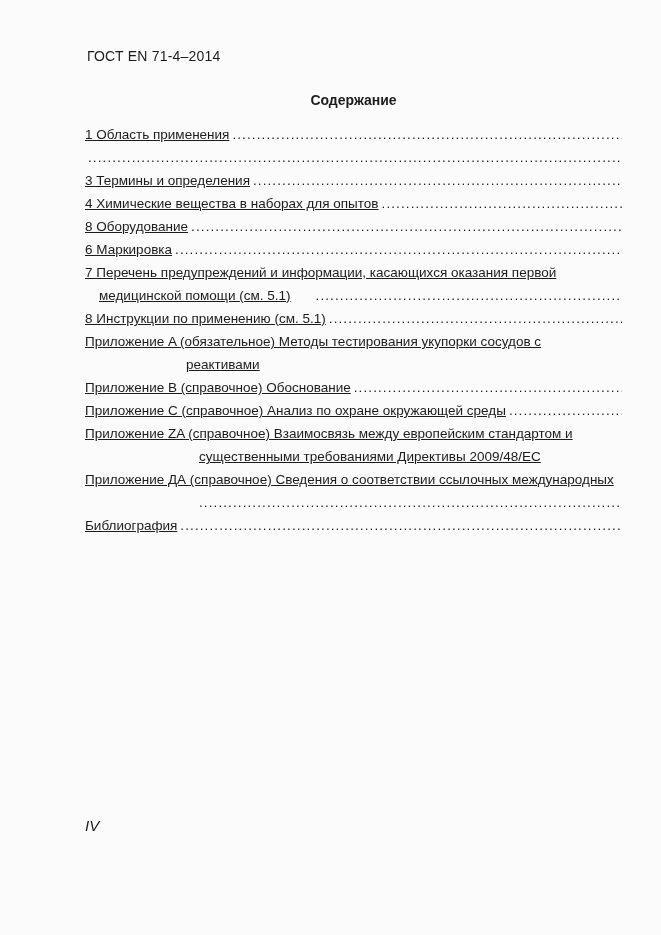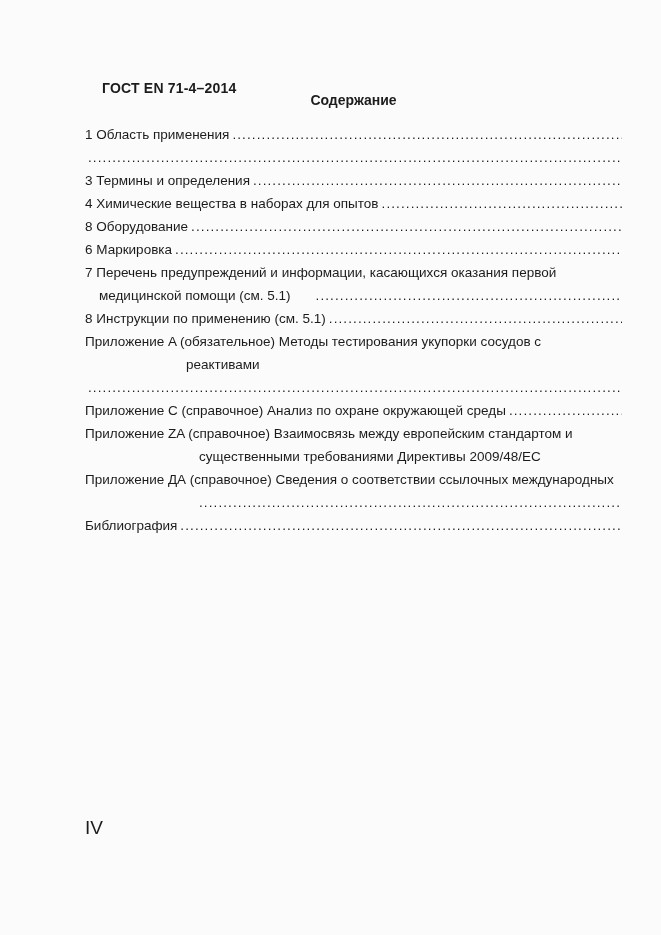--- a/index.html
+++ b/index.html
@@ -14,27 +14,26 @@
     color: #1c1c1c;
     overflow: hidden;
   }
   .page {
     position: relative;
     width: 661px;
     height: 935px;
   }
   .doc-header {
     position: absolute;
-    left: 102px;
+    left: 87px;
     top: 48px;
     font-size: 14px;
-    font-weight: bold;
+    font-weight: normal;
     letter-spacing: 0.2px;
     white-space: nowrap;
-    margin-top: 32px;
   }
   .doc-title {
     position: absolute;
     left: 85px;
     top: 92px;
     width: 537px;
     text-align: center;
     font-size: 14px;
     font-weight: bold;
   }
@@ -48,38 +47,40 @@
     display: flex;
     align-items: baseline;
     height: 23px;
     font-size: 13.5px;
     line-height: 23px;
     white-space: nowrap;
     overflow: hidden;
   }
   .toc-text {
     flex: 0 0 auto;
+    text-decoration: underline;
   }
   .leader {
     flex: 1 1 auto;
     overflow: hidden;
     white-space: nowrap;
     letter-spacing: 1.1px;
     margin-left: 3px;
     font-size: 13.5px;
   }
   .indent-0 { padding-left: 0; }
   .indent-1 { padding-left: 14px; gap: 22px; }
   .indent-2 { padding-left: 98px; flex-direction: column; }
   .indent-3 { padding-left: 111px; flex-direction: column; }
   .page-number {
     position: absolute;
     left: 85px;
     top: 817px;
-    font-size: 19px;
+    font-size: 15px;
+    font-style: italic;
   }
 </style>
 </head>
 <body>
 
 <div class="page">
   <div class="doc-header">ГОСТ EN 71-4–2014</div>
 
   <div class="doc-title">Содержание</div>
 
@@ -119,20 +120,21 @@
         <span class="leader">............................................................................................................................................................................................................................................................................................................</span>
       </div>
       <div class="toc-row indent-0">
         <span class="toc-text">Приложение A (обязательное) Методы тестирования укупорки сосудов с</span>
       </div>
       <div class="toc-row indent-2">
         <span class="toc-text">реактивами</span>
         <span class="leader">............................................................................................................................................................................................................................................................................................................</span>
       </div>
       <div class="toc-row indent-0">
+        <span class="toc-text">Приложение B (справочное) Обоснование</span>
         <span class="leader">............................................................................................................................................................................................................................................................................................................</span>
       </div>
       <div class="toc-row indent-0">
         <span class="toc-text">Приложение C (справочное) Анализ по охране окружающей среды</span>
         <span class="leader">............................................................................................................................................................................................................................................................................................................</span>
       </div>
       <div class="toc-row indent-0">
         <span class="toc-text">Приложение ZA (справочное) Взаимосвязь между европейским стандартом и</span>
       </div>
       <div class="toc-row indent-3">

